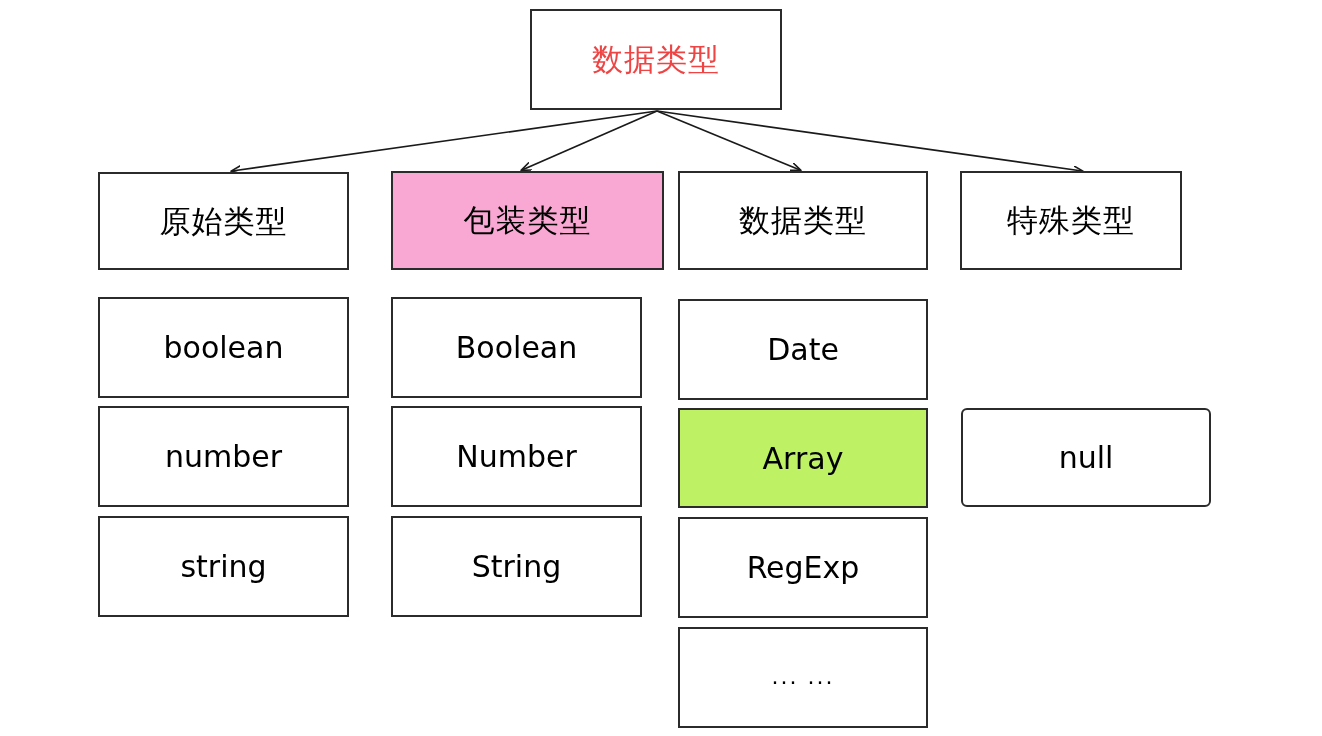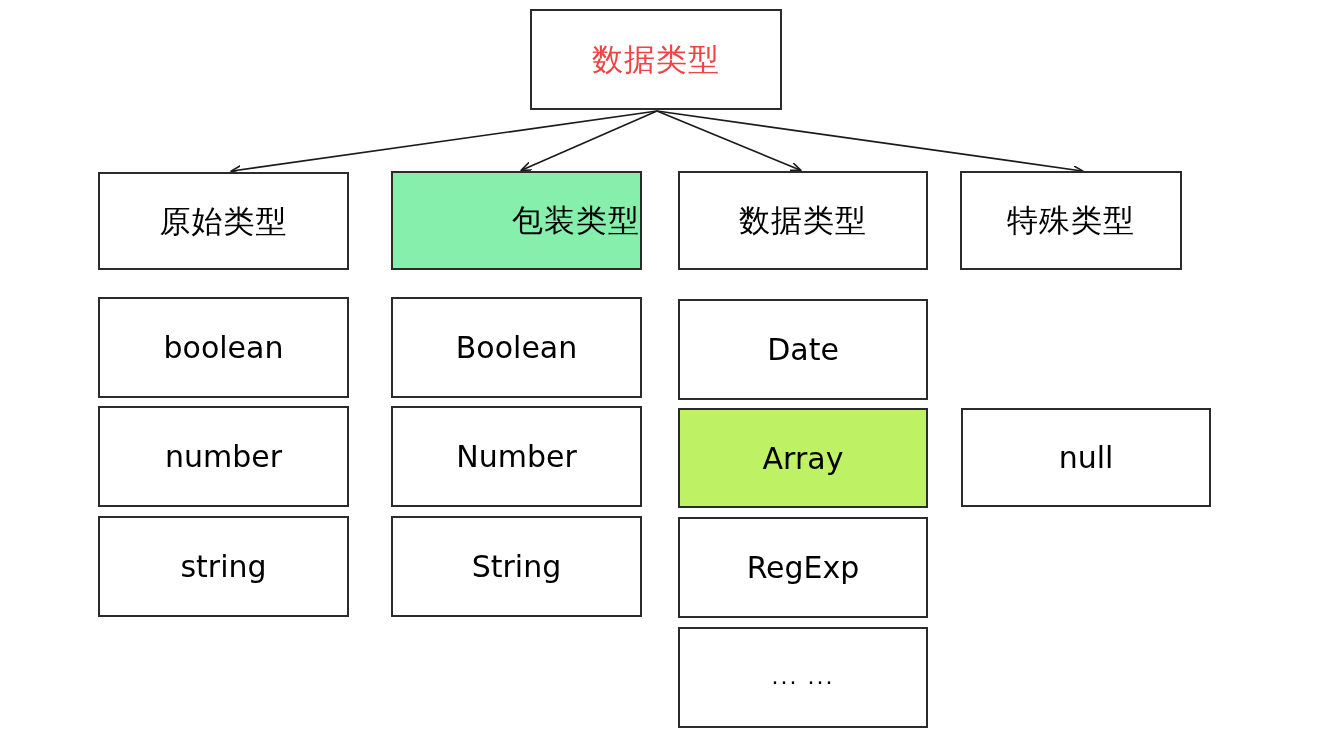--- a/index.html
+++ b/index.html
@@ -82,21 +82,21 @@
     </div>
     <div class="node" style="left: 98px; top: 297px; width: 251px; height: 101px; border-color: rgb(43, 43, 43); background: rgb(255, 255, 255);">
       <span class="label-latin" style="color: rgb(0, 0, 0);">boolean</span>
     </div>
     <div class="node" style="left: 98px; top: 406px; width: 251px; height: 101px; border-color: rgb(43, 43, 43); background: rgb(255, 255, 255);">
       <span class="label-latin" style="color: rgb(0, 0, 0);">number</span>
     </div>
     <div class="node" style="left: 98px; top: 516px; width: 251px; height: 101px; border-color: rgb(43, 43, 43); background: rgb(255, 255, 255);">
       <span class="label-latin" style="color: rgb(0, 0, 0);">string</span>
     </div>
-    <div class="node" style="left: 391px; top: 171px; width: 251px; height: 99px; border-color: rgb(43, 43, 43); background: #86efac; justify-content: flex-end;">
+    <div class="node" style="left: 391px; top: 171px; width: 273px; height: 99px; border-color: rgb(43, 43, 43); background: #f9a8d4;">
       <span class="label-cjk" style="color: rgb(0, 0, 0);">包装类型</span>
     </div>
     <div class="node" style="left: 391px; top: 297px; width: 251px; height: 101px; border-color: rgb(43, 43, 43); background: rgb(255, 255, 255);">
       <span class="label-latin" style="color: rgb(0, 0, 0);">Boolean</span>
     </div>
     <div class="node" style="left: 391px; top: 406px; width: 251px; height: 101px; border-color: rgb(43, 43, 43); background: rgb(255, 255, 255);">
       <span class="label-latin" style="color: rgb(0, 0, 0);">Number</span>
     </div>
     <div class="node" style="left: 391px; top: 516px; width: 251px; height: 101px; border-color: rgb(43, 43, 43); background: rgb(255, 255, 255);">
       <span class="label-latin" style="color: rgb(0, 0, 0);">String</span>
@@ -112,16 +112,16 @@
     </div>
     <div class="node" style="left: 678px; top: 517px; width: 250px; height: 101px; border-color: rgb(43, 43, 43); background: rgb(255, 255, 255);">
       <span class="label-latin" style="color: rgb(0, 0, 0);">RegExp</span>
     </div>
     <div class="node" style="left: 678px; top: 627px; width: 250px; height: 101px; border-color: rgb(43, 43, 43); background: rgb(255, 255, 255);">
       <span class="label-ellipsis" style="color: rgb(0, 0, 0);">... ...</span>
     </div>
     <div class="node" style="left: 960px; top: 171px; width: 222px; height: 99px; border-color: rgb(43, 43, 43); background: rgb(255, 255, 255);">
       <span class="label-cjk" style="color: rgb(0, 0, 0);">特殊类型</span>
     </div>
-    <div class="node" style="left: 961px; top: 408px; width: 250px; height: 99px; border-color: rgb(43, 43, 43); background: rgb(255, 255, 255);">
+    <div class="node" style="left: 961px; top: 408px; width: 250px; height: 99px; border-color: rgb(43, 43, 43); background: rgb(255, 255, 255); border-radius: 6px;">
       <span class="label-latin" style="color: rgb(0, 0, 0);">null</span>
     </div>
   </div>
 
 </body></html>

